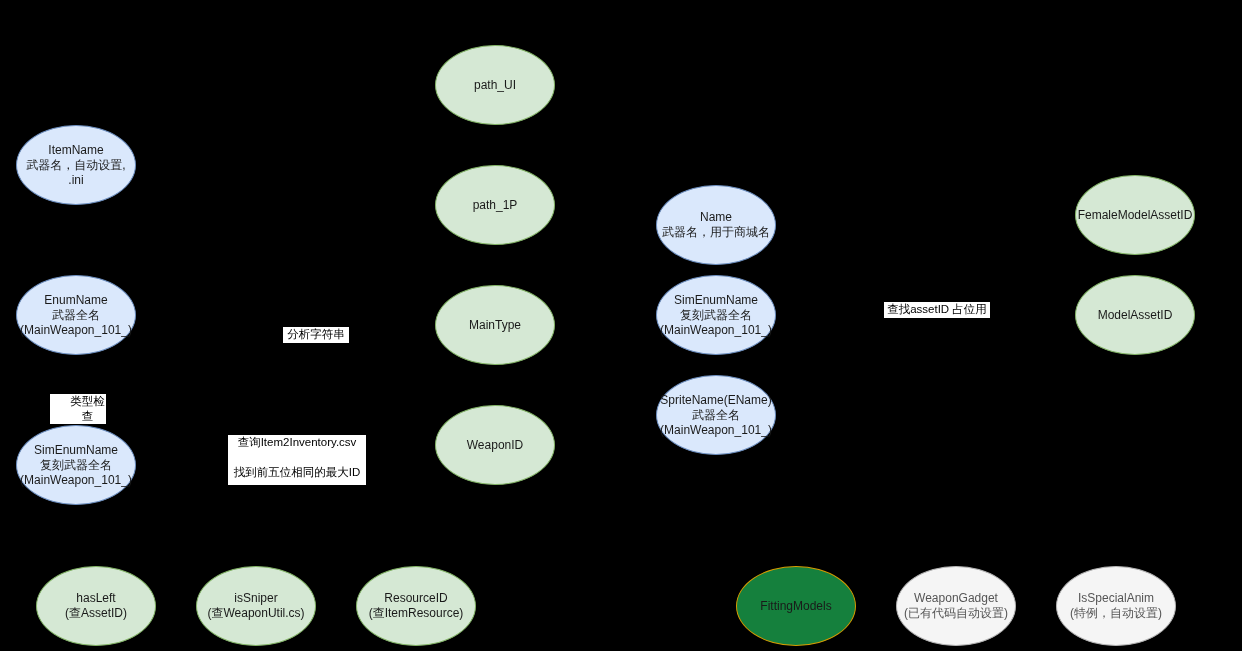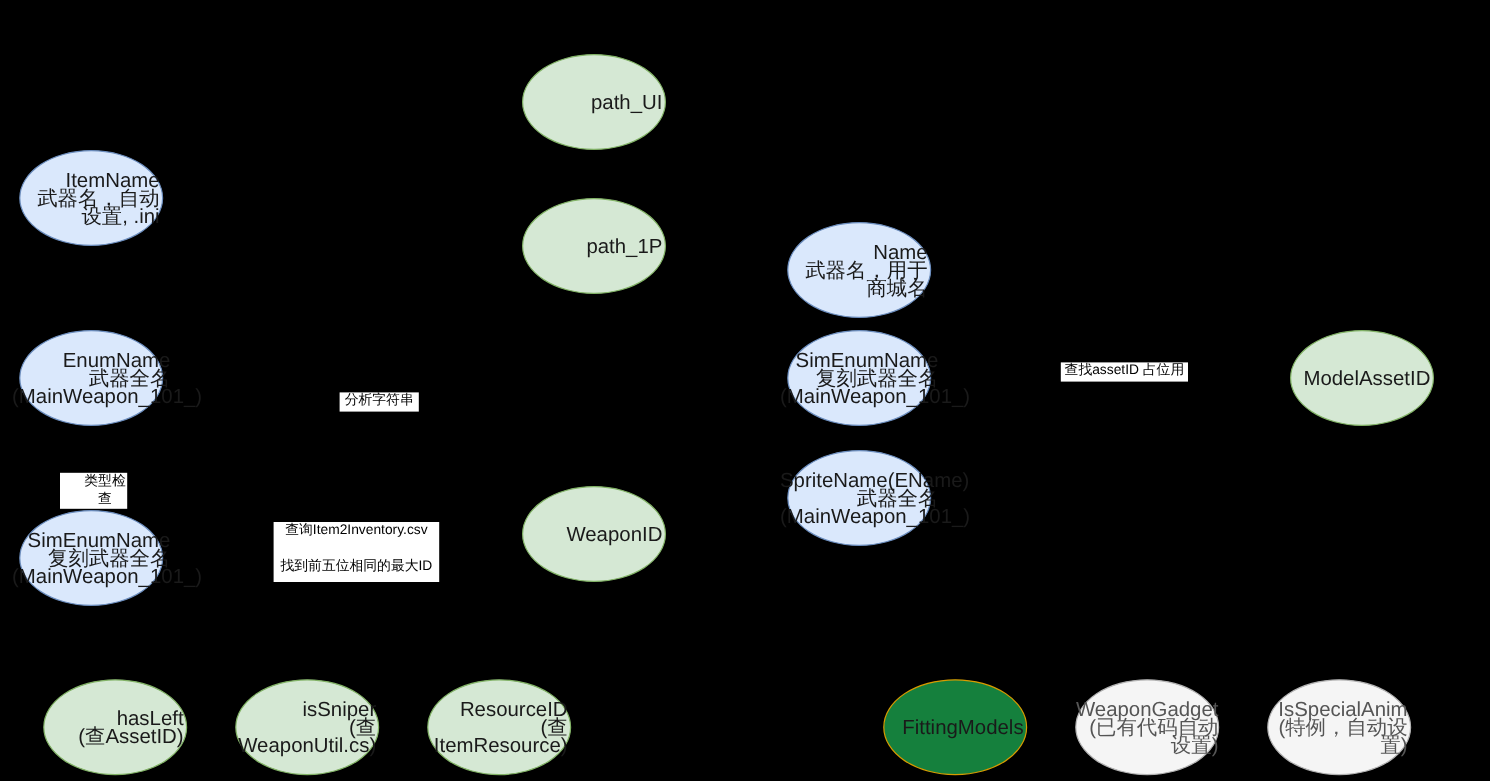--- a/index.html
+++ b/index.html
@@ -13,26 +13,26 @@
     height: 651px;
     background: #000000;
     overflow: hidden;
     font-family: "Liberation Sans", "DejaVu Sans", sans-serif;
   }
   .node {
     position: absolute;
     display: flex;
     align-items: center;
     justify-content: center;
-    text-align: right;
+    text-align: center;
     border-radius: 50%;
     box-sizing: border-box;
     border-width: 1px;
     border-style: solid;
-    font-size: 17px;
+    font-size: 12px;
     line-height: 15px;
     color: #1a1a1a;
     padding: 0 2px;
   }
   .node .lbl {
     white-space: pre-line;
     display: block;
     width: 132px;
   }
   .style-blue   { background: #dae8fc; border-color: #6c8ebf; }
@@ -70,36 +70,42 @@
       <span class="lbl">SimEnumName
 复刻武器全名
 (MainWeapon_101_)</span>
     </div>
     <div class="node style-green" style="left: 435px; top: 45px; width: 120px; height: 80px;">
       <span class="lbl">path_UI</span>
     </div>
     <div class="node style-green" style="left: 435px; top: 165px; width: 120px; height: 80px;">
       <span class="lbl">path_1P</span>
     </div>
+    <div class="node style-green" style="left: 435px; top: 285px; width: 120px; height: 80px;">
+      <span class="lbl">MainType</span>
+    </div>
     <div class="node style-blue" style="left: 656px; top: 185px; width: 120px; height: 80px;">
       <span class="lbl">Name
 武器名，用于商城名</span>
     </div>
     <div class="node style-green" style="left: 435px; top: 405px; width: 120px; height: 80px;">
       <span class="lbl">WeaponID</span>
     </div>
     <div class="node style-blue" style="left: 656px; top: 275px; width: 120px; height: 80px;">
       <span class="lbl">SimEnumName
 复刻武器全名
 (MainWeapon_101_)</span>
     </div>
     <div class="node style-blue" style="left: 656px; top: 375px; width: 120px; height: 80px;">
       <span class="lbl">SpriteName(EName)
 武器全名
 (MainWeapon_101_)</span>
+    </div>
+    <div class="node style-green" style="left: 1075px; top: 175px; width: 120px; height: 80px;">
+      <span class="lbl">FemaleModelAssetID</span>
     </div>
     <div class="node style-green" style="left: 36px; top: 566px; width: 120px; height: 80px;">
       <span class="lbl">hasLeft
 (查AssetID)</span>
     </div>
     <div class="node style-green" style="left: 1075px; top: 275px; width: 120px; height: 80px;">
       <span class="lbl">ModelAssetID</span>
     </div>
     <div class="node style-green" style="left: 196px; top: 566px; width: 120px; height: 80px;">
       <span class="lbl">isSniper

